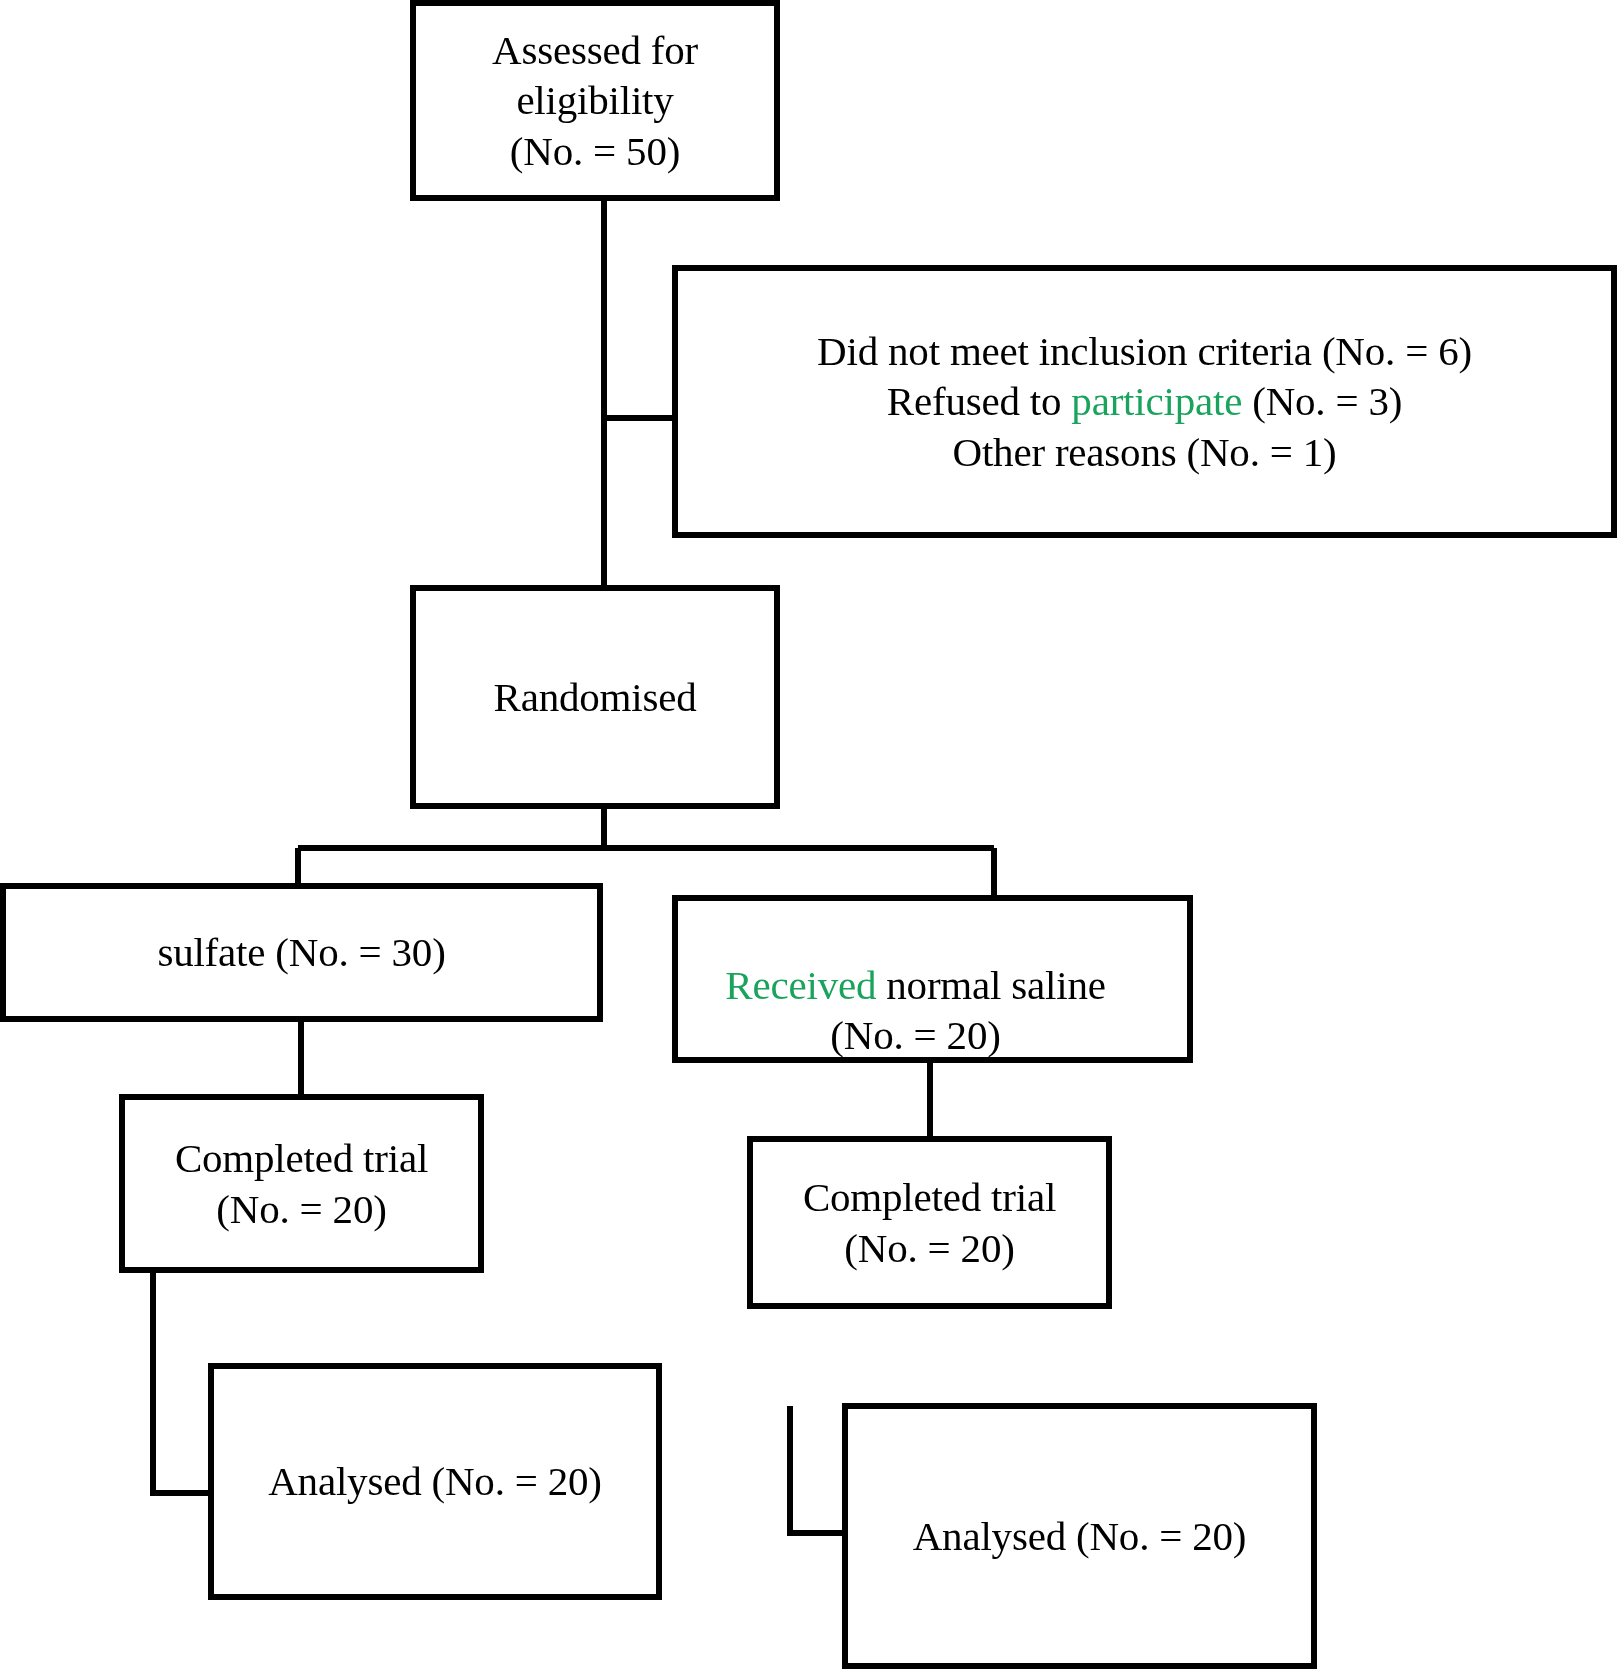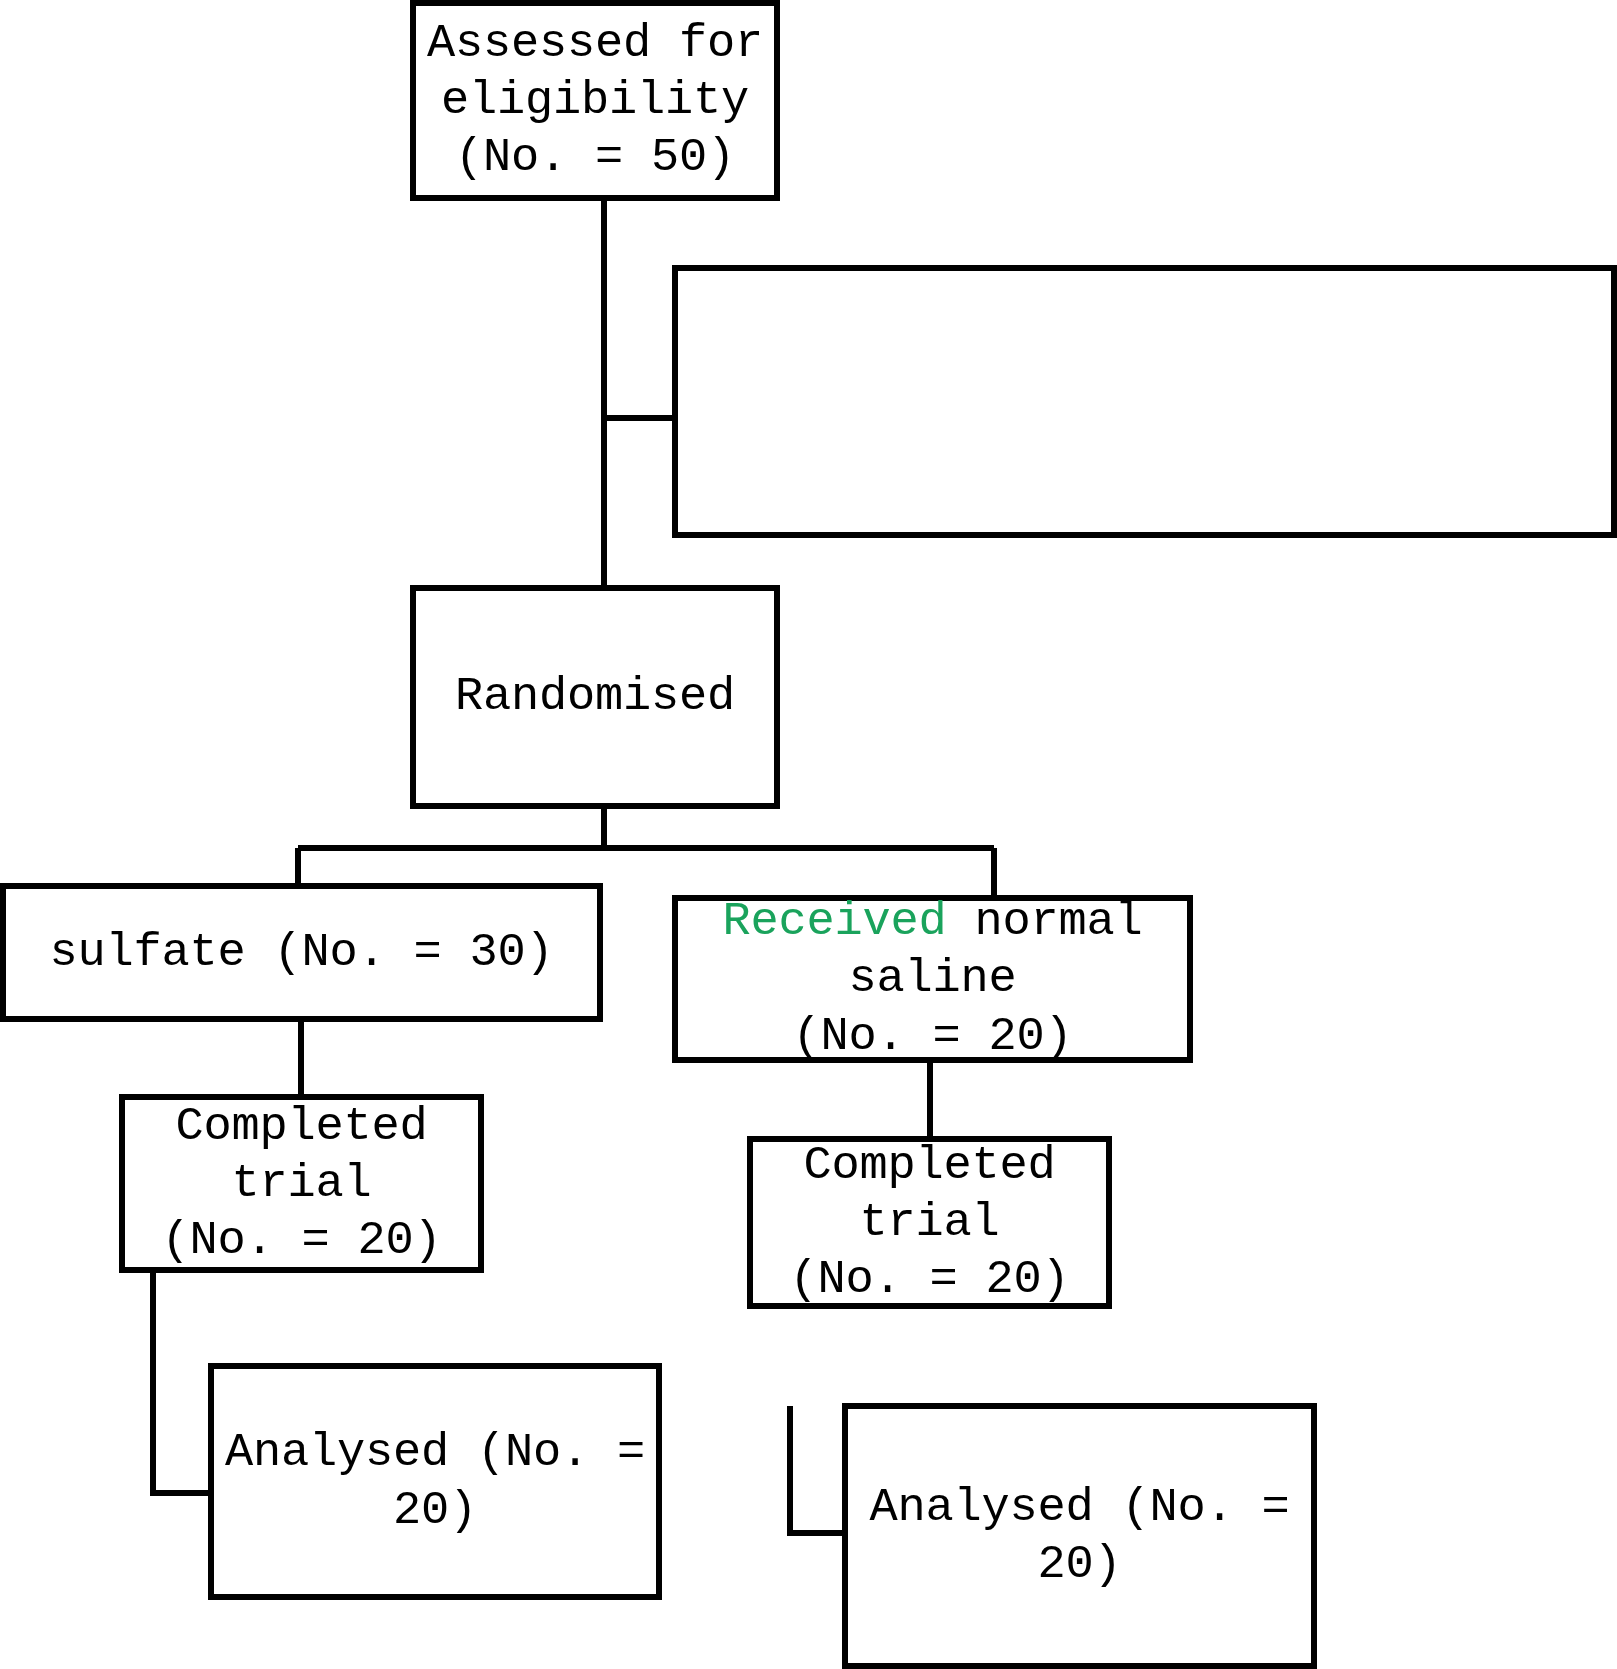--- a/index.html
+++ b/index.html
@@ -35,22 +35,22 @@
     fill: none;
     stroke-linecap: butt;
   }
   .node-text {
     position: absolute;
     display: flex;
     align-items: center;
     justify-content: center;
     text-align: center;
     color: #000000;
-    font-family: Liberation Mono, monospace;
-    font-size: 47px;
+    font-family: Liberation Serif, serif;
+    font-size: 41px;
     line-height: 1.22;
     letter-spacing: -0.2px;
     pointer-events: none;
   }
   .node-text span.hl {
     color: #1aa35c;
   }
   .node-text .inner {
     width: 100%;
     padding: 0 6px;
@@ -101,34 +101,41 @@
   </svg>
 
   <div class="node-text" style="left:413px; top:3px; width:364px; height:195px;">
     <div class="inner">
       <div>Assessed for</div>
       <div>eligibility</div>
       <div>(No. = 50)</div>
     </div>
   </div>
 
+  <div class="node-text" style="left:675px; top:268px; width:939px; height:267px;">
+    <div class="inner">
+      <div>Did not meet inclusion criteria (No. = 6)</div>
+      <div><span>Refused to </span><span class="hl">participate</span><span> (No. = 3)</span></div>
+      <div>Other reasons (No. = 1)</div>
+    </div>
+  </div>
 
   <div class="node-text" style="left:413px; top:588px; width:364px; height:218px;">
     <div class="inner">
       <div>Randomised</div>
     </div>
   </div>
 
   <div class="node-text" style="left:3px; top:876px; width:597px; height:153px;">
     <div class="inner">
       <div>sulfate (No. = 30)</div>
     </div>
   </div>
 
-  <div class="node-text" style="left:675px; top:898px; width:515px; height:162px;">
+  <div class="node-text" style="left:658px; top:898px; width:515px; height:162px;align-items:flex-end;">
     <div class="inner">
       <div><span class="hl">Received</span><span> normal saline</span></div>
       <div>(No. = 20)</div>
     </div>
   </div>
 
   <div class="node-text" style="left:122px; top:1097px; width:359px; height:173px;">
     <div class="inner">
       <div>Completed trial</div>
       <div>(No. = 20)</div>

